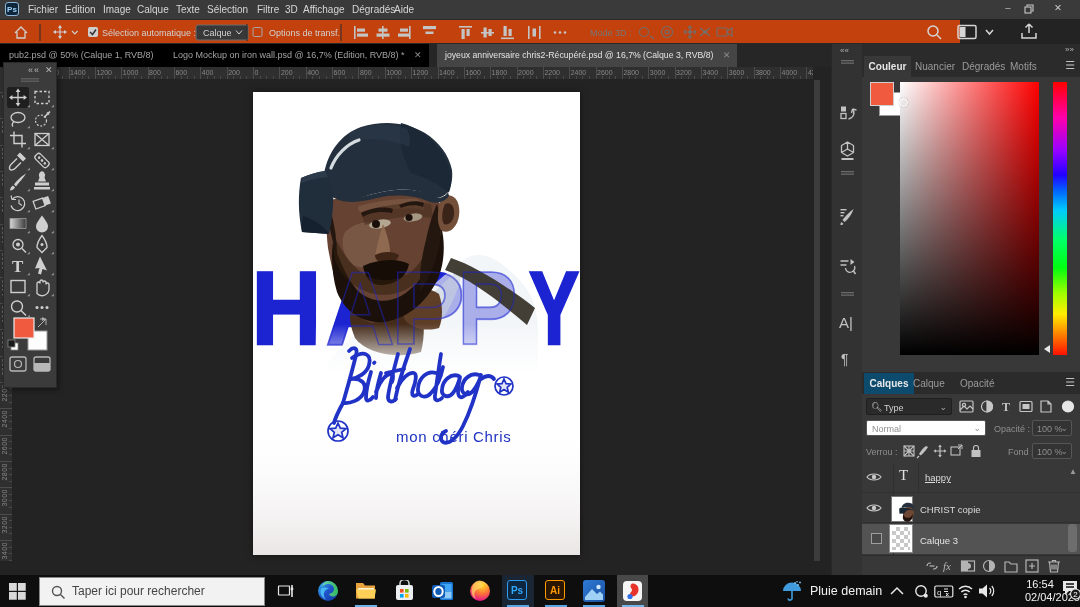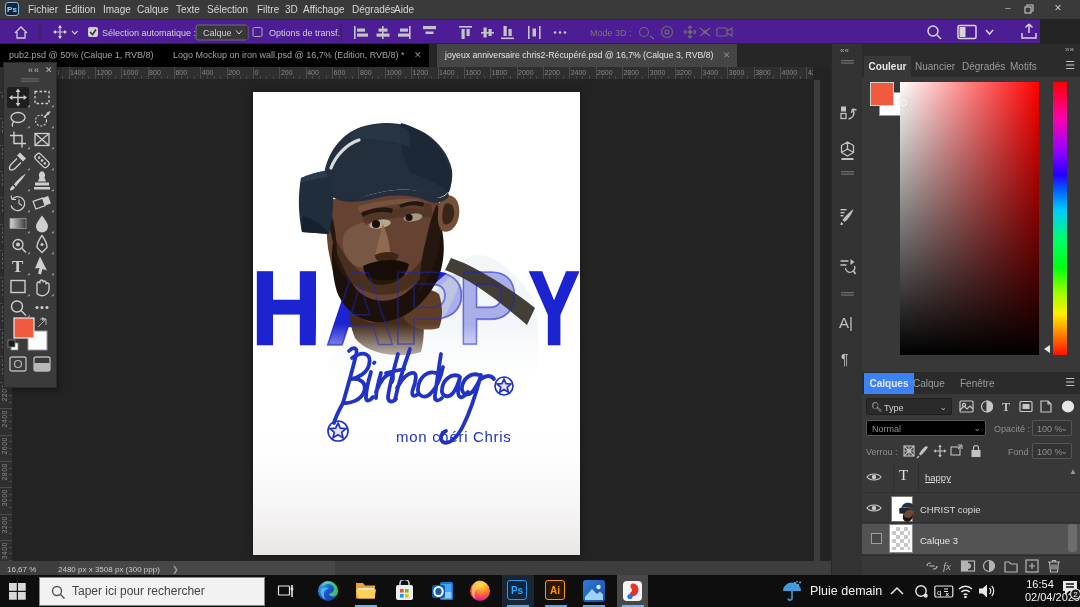--- a/index.html
+++ b/index.html
@@ -3,21 +3,21 @@
 *{margin:0;padding:0;box-sizing:border-box;}
 html,body{width:1080px;height:607px;overflow:hidden;background:#232323;font-family:"Liberation Sans",sans-serif;}
 .abs{position:absolute;}
 #stage{position:relative;width:1080px;height:607px;}
 
 #menubar{left:0;top:0;width:1080px;height:19px;background:#3a3a3a;color:#d6d6d6;font-size:10px;}
 #menubar .mi{position:absolute;top:3.5px;}
 #pslogo{left:5px;top:2px;width:14px;height:14px;border:1px solid #8cb8d8;border-radius:3px;background:#10263c;color:#9fd3f6;font-size:8px;font-weight:bold;text-align:center;line-height:13px;}
 .winbtn{position:absolute;top:0;width:22px;height:16px;color:#c8c8c8;font-size:9.5px;text-align:center;line-height:15px;}
 
-#optbar{left:0;top:19px;width:1040px;height:25px;background:#4c1d95;border-top:1px solid #2a2a2a;border-bottom:1px solid #282828;color:#cfcfcf;font-size:10px;}
+#optbar{left:0;top:19px;width:960px;height:25px;background:#c2410c;border-top:1px solid #2a2a2a;border-bottom:1px solid #282828;color:#cfcfcf;font-size:10px;}
 
 #tabbar{left:0;top:44px;width:831px;height:23px;background:#262626;}
 .tab{position:absolute;top:0;height:23px;font-size:9px;line-height:23px;color:#a3a3a3;background:#000000;white-space:nowrap;overflow:hidden;}
 .tab .x{color:#8a8a8a;margin-left:7px;}
 .tab.active{background:#454545;color:#e3e3e3;}
 
 #hruler{left:13px;top:67px;width:800px;height:13px;background:#2f2f2f;border-bottom:1px solid #232323;overflow:hidden;}
 #vruler{left:0;top:67px;width:13px;height:494px;background:#2f2f2f;border-right:1px solid #232323;overflow:hidden;}
 #rcorner{left:0;top:67px;width:13px;height:13px;background:#2f2f2f;}
 .rnum{position:absolute;color:#878787;font-size:7px;}
@@ -525,26 +525,20 @@
 </g>
 <g stroke="#2133c6" fill="none" stroke-width="1.7">
  <circle cx="85" cy="339" r="10"></circle>
  <path d="M85,331 L87.3,336.2 L93,336.6 L88.7,340.3 L90,345.8 L85,342.8 L80,345.8 L81.3,340.3 L77,336.6 L82.7,336.2 Z" fill="#2133c6" fill-opacity="0.12"></path>
  <circle cx="251" cy="294" r="9"></circle>
  <path d="M251,287 L253,291.6 L258,292 L254.2,295.3 L255.3,300.2 L251,297.5 L246.7,300.2 L247.8,295.3 L244,292 L249,291.6 Z" fill="#2133c6" fill-opacity="0.12"></path>
 </g>
 <text x="143" y="350" font-family="Liberation Sans" font-size="15" letter-spacing="0.7" fill="#1e32c2">mon chéri Chris</text>
 </svg>
 </div>
-<div class="abs" id="statusbar">
-  <span class="abs" style="left:7px;top:3.5px;">16,67 %</span>
-  <div class="abs" style="left:60px;top:0;width:275px;height:14px;background:#474747;"></div>
-  <span class="abs" style="left:58px;top:3.5px;">2480 px x 3508 px (300 ppp)</span>
-  <span class="abs" style="left:172px;top:3.5px;color:#9a9a9a;">❯</span>
-</div>
 <div class="abs" id="tools">
 <svg width="52" height="324" viewBox="0 0 52 324">
  <g fill="#b8b8b8" font-size="9">
   <text x="24" y="10" font-family="Liberation Sans">«</text>
           <text x="30" y="10" font-family="Liberation Sans">«</text>
   <text x="41" y="10" font-family="Liberation Sans">✕</text>
  </g>
  <g fill="#5c5c5c">
           <rect x="17" y="15" width="18" height="1.5"></rect>
           <rect x="17" y="17.5" width="18" height="1.5"></rect>
@@ -773,23 +767,23 @@
 <div class="abs" style="left:0;top:33px;width:218px;height:295px;background:#383838;">
  <div class="abs" style="left:17px;top:15px;width:24px;height:24px;background:#fff;border:1px solid #9a9a9a;"></div>
  <div class="abs" style="left:8px;top:5px;width:24px;height:24px;background:#f05b40;border:1px solid #d0d0d0;"></div>
  <div class="abs" style="left:38px;top:5px;width:139px;height:273px;background:linear-gradient(to bottom, rgba(0,0,0,0) 0%, #000 100%), linear-gradient(to right, #fff 0%, #f00 100%);"></div>
  <div class="abs" style="left:37px;top:21px;width:9px;height:9px;border:1.5px solid #fdfdfd;border-radius:50%;box-shadow:0 0 1px #777;"></div>
  <div class="abs" style="left:191px;top:5px;width:14px;height:273px;background:linear-gradient(to bottom,#ff0000 0%,#ff00aa 13%,#9900ff 25%,#2200ff 34%,#0066ff 40%,#00ccff 47%,#00ff66 58%,#00ff11 68%,#99ff00 77%,#ffee00 85%,#ff8800 92%,#ff1100 100%);"></div>
  <div class="abs" style="left:182px;top:268px;width:0;height:0;border-top:4px solid transparent;border-bottom:4px solid transparent;border-right:6px solid #e8e8e8;"></div>
 </div>
 
 <div class="abs" style="left:0;top:328px;width:218px;height:22px;background:#2b2b2b;">
- <div class="abs" style="left:2px;top:1px;width:50px;height:21px;background:#3b82f6;color:#e8e8e8;font-size:10px;font-weight:bold;text-align:center;line-height:21px;">Calques</div>
+ <div class="abs" style="left:2px;top:1px;width:50px;height:21px;background:#0c4a6e;color:#e8e8e8;font-size:10px;font-weight:bold;text-align:center;line-height:21px;">Calques</div>
  <span class="abs" style="left:51px;top:6px;color:#9b9b9b;font-size:10px;">Calque</span>
- <span class="abs" style="left:98px;top:6px;color:#9b9b9b;font-size:10px;">Fenêtre</span>
+ <span class="abs" style="left:98px;top:6px;color:#9b9b9b;font-size:10px;">Opacité</span>
  <span class="abs" style="right:5px;top:4px;color:#c0c0c0;font-size:11px;">☰</span>
 </div>
 <div class="abs" style="left:0;top:350px;width:218px;height:225px;background:#383838;">
 
  <div class="abs" style="left:4px;top:4px;width:86px;height:17px;background:#2a2a2a;border:1px solid #1f1f1f;border-radius:2px;color:#cfcfcf;font-size:9px;">
    <span class="abs" style="left:4px;top:3px;">🔍︎</span>
           <span class="abs" style="left:17px;top:3.5px;">Type</span>
    <span class="abs" style="right:4px;top:3px;color:#aaa;">⌄</span>
  </div>
  <svg class="abs" style="left:94px;top:4px;" width="124" height="18" viewBox="0 0 124 18">
@@ -800,21 +794,21 @@
    <circle cx="31" cy="8.5" r="5.5"></circle>
             <path d="M31,3 a5.5,5.5 0 0 1 0,11 Z" fill="#c6c6c6"></path>
    <text x="46" y="13" font-size="12" fill="#c6c6c6" stroke="none" font-weight="bold" font-family="Liberation Serif">T</text>
    <rect x="64" y="3.5" width="12" height="10" rx="1"></rect>
             <rect x="66.5" y="6" width="7" height="5" fill="#c6c6c6" stroke="none"></rect>
    <path d="M85,3 h7 l3,3 v8 h-10 Z M92,3 v3 h3"></path>
    <circle cx="112" cy="8.5" r="5.5" fill="#e6e6e6" stroke="#e6e6e6"></circle>
   </g>
  </svg>
 
- <div class="abs" style="left:4px;top:26px;width:120px;height:16px;background:#000000;border:1px solid #565656;border-radius:2px;color:#8f8f8f;font-size:9px;">
+ <div class="abs" style="left:4px;top:26px;width:120px;height:16px;background:#ffffff;border:1px solid #565656;border-radius:2px;color:#8f8f8f;font-size:9px;">
           <span class="abs" style="left:5px;top:3px;">Normal</span>
           <span class="abs" style="right:4px;top:2px;">⌄</span>
         </div>
  <span class="abs" style="left:132px;top:30px;color:#8f8f8f;font-size:9px;">Opacité :</span>
  <div class="abs" style="left:170px;top:26px;width:40px;height:16px;background:#333;border:1px solid #565656;border-radius:2px;color:#8f8f8f;font-size:9px;">
           <span class="abs" style="left:4px;top:3px;">100 %</span>
           <span class="abs" style="right:3px;top:2px;">⌄</span>
         </div>
 
  <span class="abs" style="left:4px;top:53px;color:#8f8f8f;font-size:9px;">Verrou :</span>

